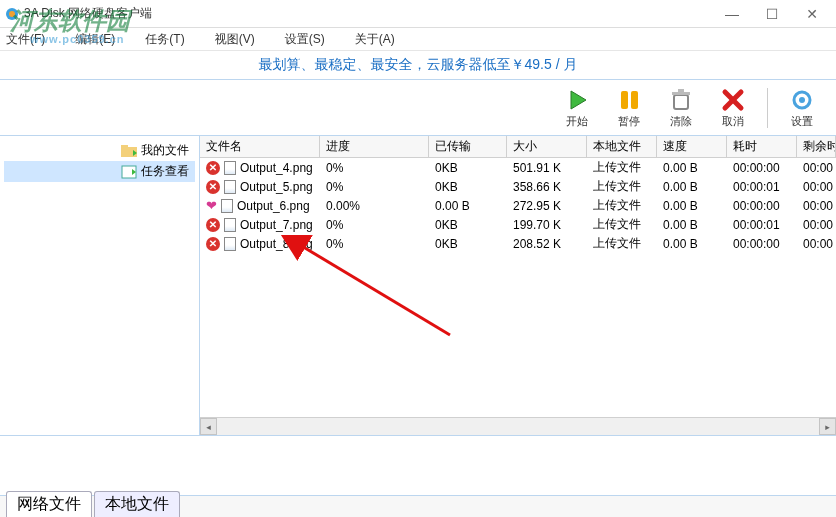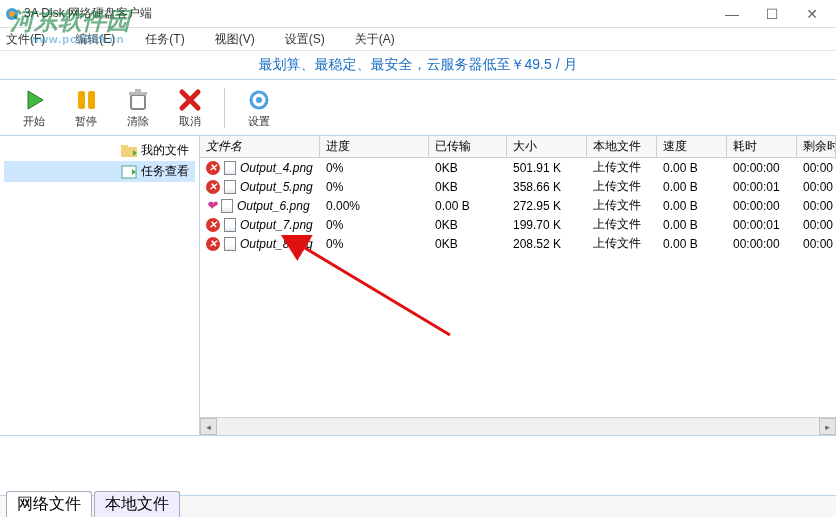--- a/index.html
+++ b/index.html
@@ -7,36 +7,36 @@
 .titlebar { height: 28px; background: #fff; border-bottom: 1px solid #ddd; display: flex; align-items: center; padding: 0 4px; position: relative; }
 .titlebar .app-icon { width: 16px; height: 16px; margin-right: 4px; }
 .titlebar .title { flex: 1; color: #333; }
 .titlebar .win-btn { width: 40px; height: 28px; display: flex; align-items: center; justify-content: center; font-size: 14px; color: #666; }
 .watermark { position: absolute; left: 10px; top: 5px; font-size: 24px; font-weight: bold; font-style: italic; pointer-events: none; z-index: 100; opacity: 0.6; }
 .watermark .wm1 { color: #15803d; margin-top: 24px; }
 .watermark .wm2 { color: #3e9ed6; font-size: 11px; position: absolute; top: 28px; left: 20px; font-style: normal; letter-spacing: 1px; }
 .menubar { height: 22px; display: flex; align-items: center; padding: 0 6px; gap: 30px; font-size: 12px; color: #333; }
 .menubar span { cursor: default; }
 .promo { height: 30px; display: flex; align-items: center; justify-content: center; color: #1b6fc4; font-size: 14px; border-bottom: 1px solid #bcd6ef; border-top: 1px solid #e6e6e6; }
-.toolbar { height: 56px; display: flex; align-items: center; padding: 4px 12px; gap: 8px; border-bottom: 1px solid #bcd6ef; }
+.toolbar { height: 56px; display: flex; align-items: center; padding: 4px 12px; gap: 8px; border-bottom: 1px solid #bcd6ef; justify-content: flex-end; }
 .tool-btn { display: flex; flex-direction: column; align-items: center; width: 44px; height: 48px; justify-content: center; font-size: 11px; color: #333; }
 .tool-btn .ico { width: 28px; height: 28px; display: flex; align-items: center; justify-content: center; }
 .tool-sep { width: 1px; height: 40px; background: #ccc; margin: 0 4px; }
 .main { display: flex; height: 300px; border-bottom: 1px solid #bcd6ef; }
 .sidebar { width: 200px; border-right: 1px solid #bcd6ef; padding: 4px; }
 .tree-item { display: flex; align-items: center; padding: 2px 6px; gap: 4px; font-size: 12px; justify-content: flex-end; }
 .tree-item.selected { background: #cfe6ff; }
 .tree-ico { width: 16px; height: 16px; display: flex; align-items: center; justify-content: center; }
 .content { flex: 1; display: flex; flex-direction: column; overflow: hidden; }
 .table-head { height: 22px; display: flex; border-bottom: 1px solid #d0d0d0; background: #f7f7f7; font-size: 12px; }
 .th { border-right: 1px solid #d0d0d0; padding: 2px 6px; display: flex; align-items: center; overflow: hidden; white-space: nowrap; }
 .tbody { flex: 1; overflow: auto; }
 .row { display: flex; height: 19px; align-items: center; }
 .td { padding: 0 6px; overflow: hidden; white-space: nowrap; font-size: 12px; display: flex; align-items: center; gap: 4px; }
-.c-name { width: 120px; font-style: italic; }
+.c-name { width: 120px; }
 .c-prog { width: 109px; }
 .c-tran { width: 78px; }
 .c-size { width: 80px; }
 .c-type { width: 70px; }
 .c-speed { width: 70px; }
 .c-time { width: 70px; }
 .c-remain { flex: 1; }
 .red-x { width: 14px; height: 14px; border-radius: 50%; background: #d9332e; color: #fff; font-size: 10px; display: inline-flex; align-items: center; justify-content: center; font-weight: bold; }
 .heart { color: #d63b92; font-size: 13px; }
 .file-ico { width: 12px; height: 14px; border: 1px solid #888; background: linear-gradient(to bottom, #fff 60%, #dfeaf5); display: inline-block; position: relative; }

